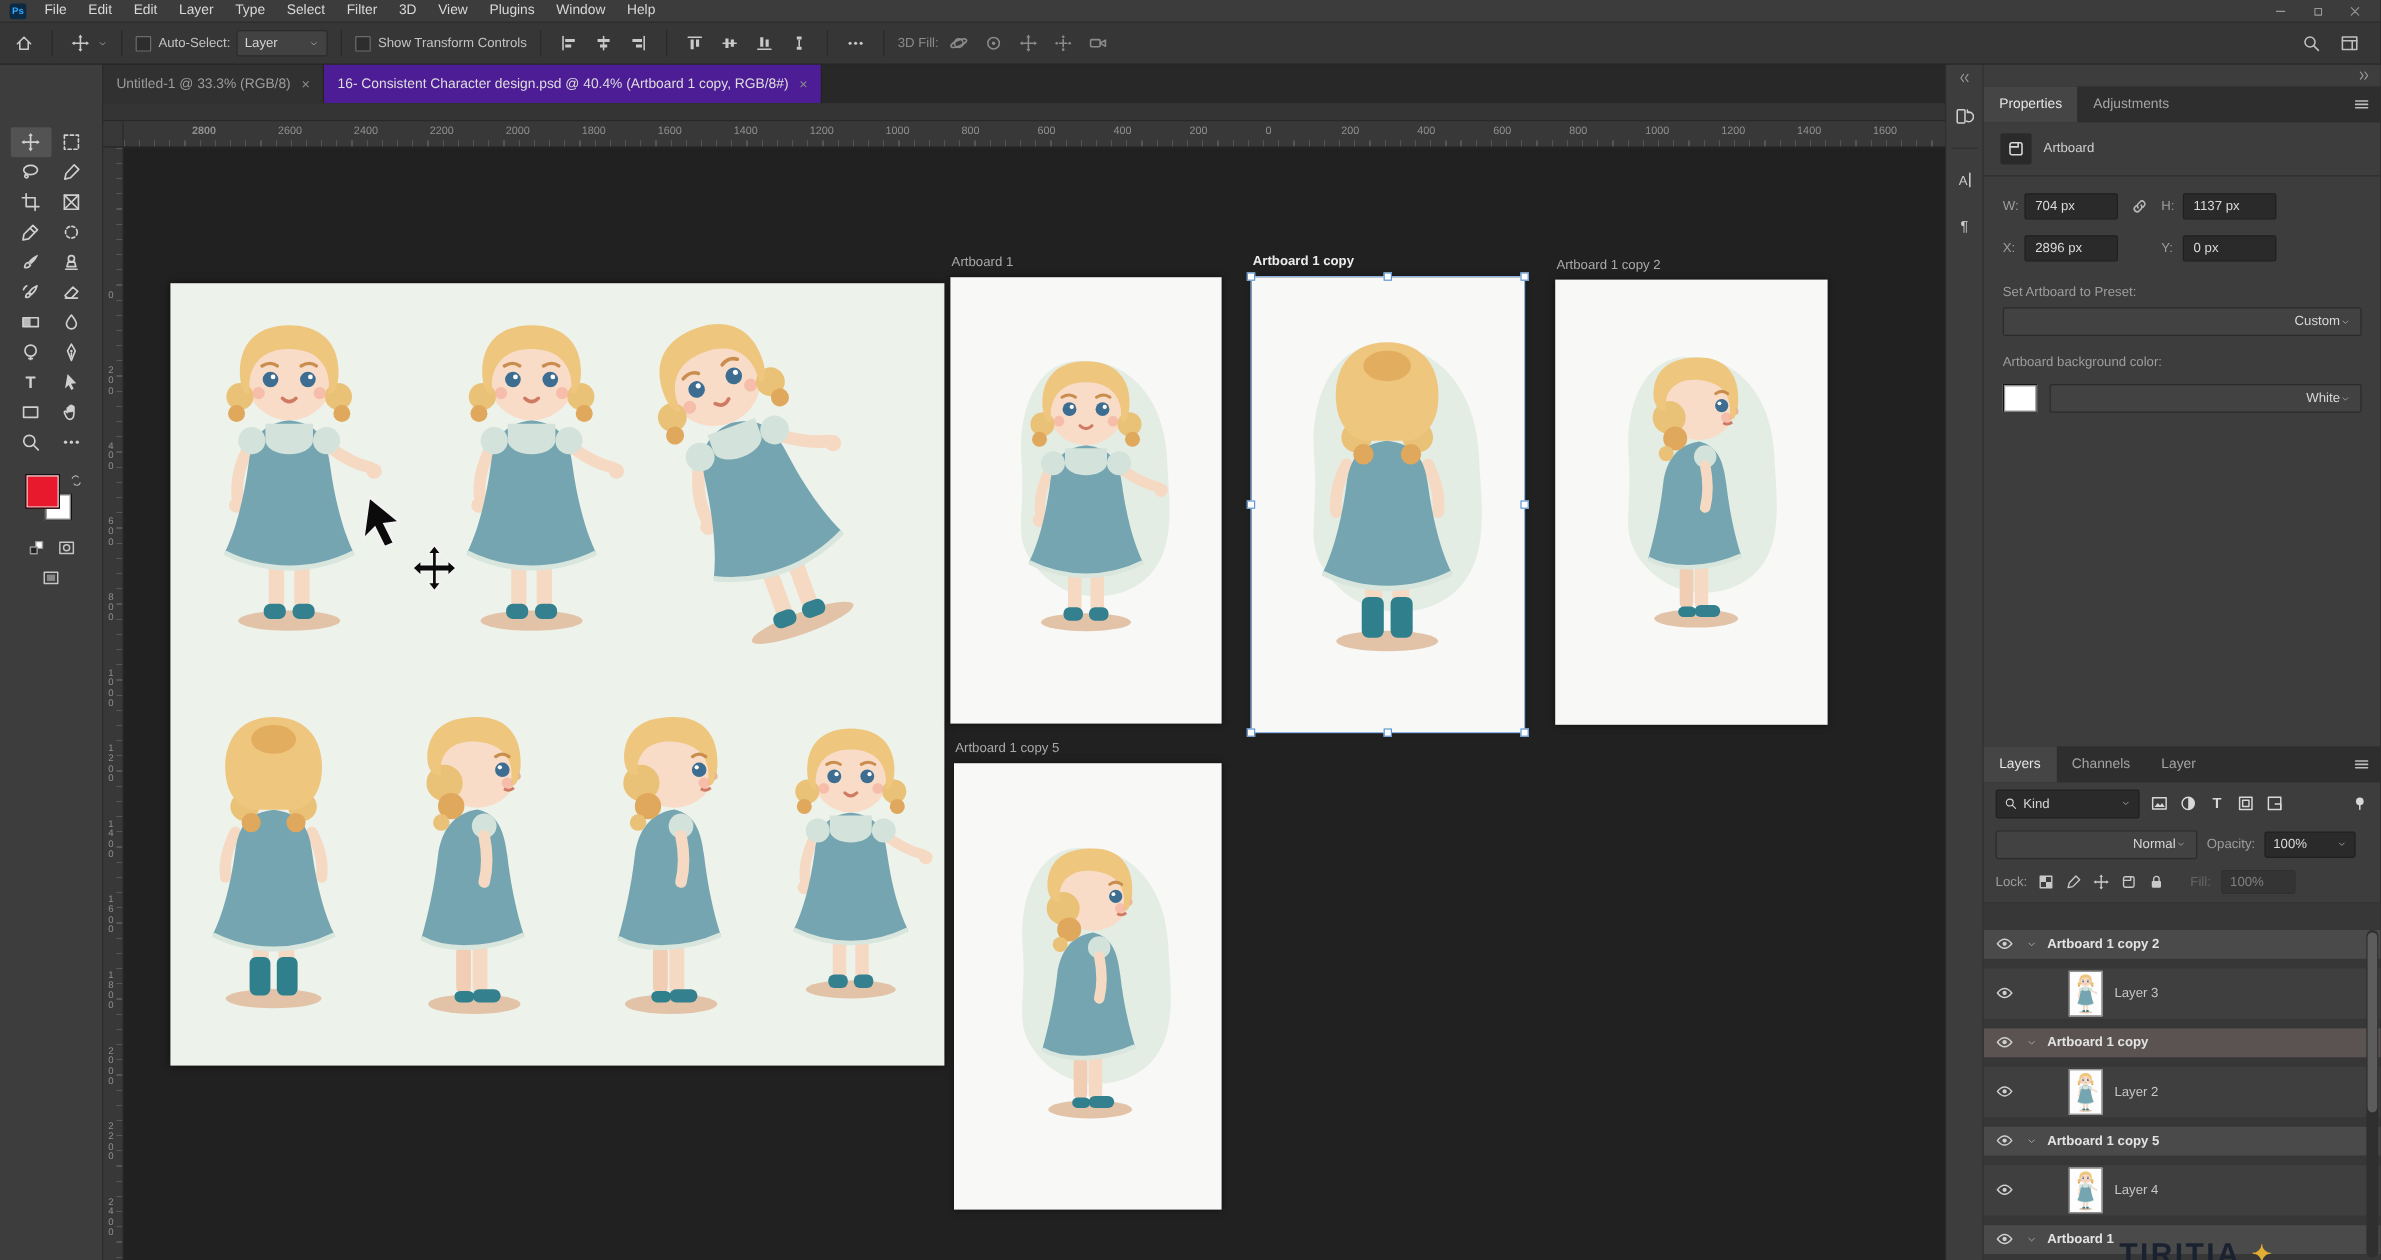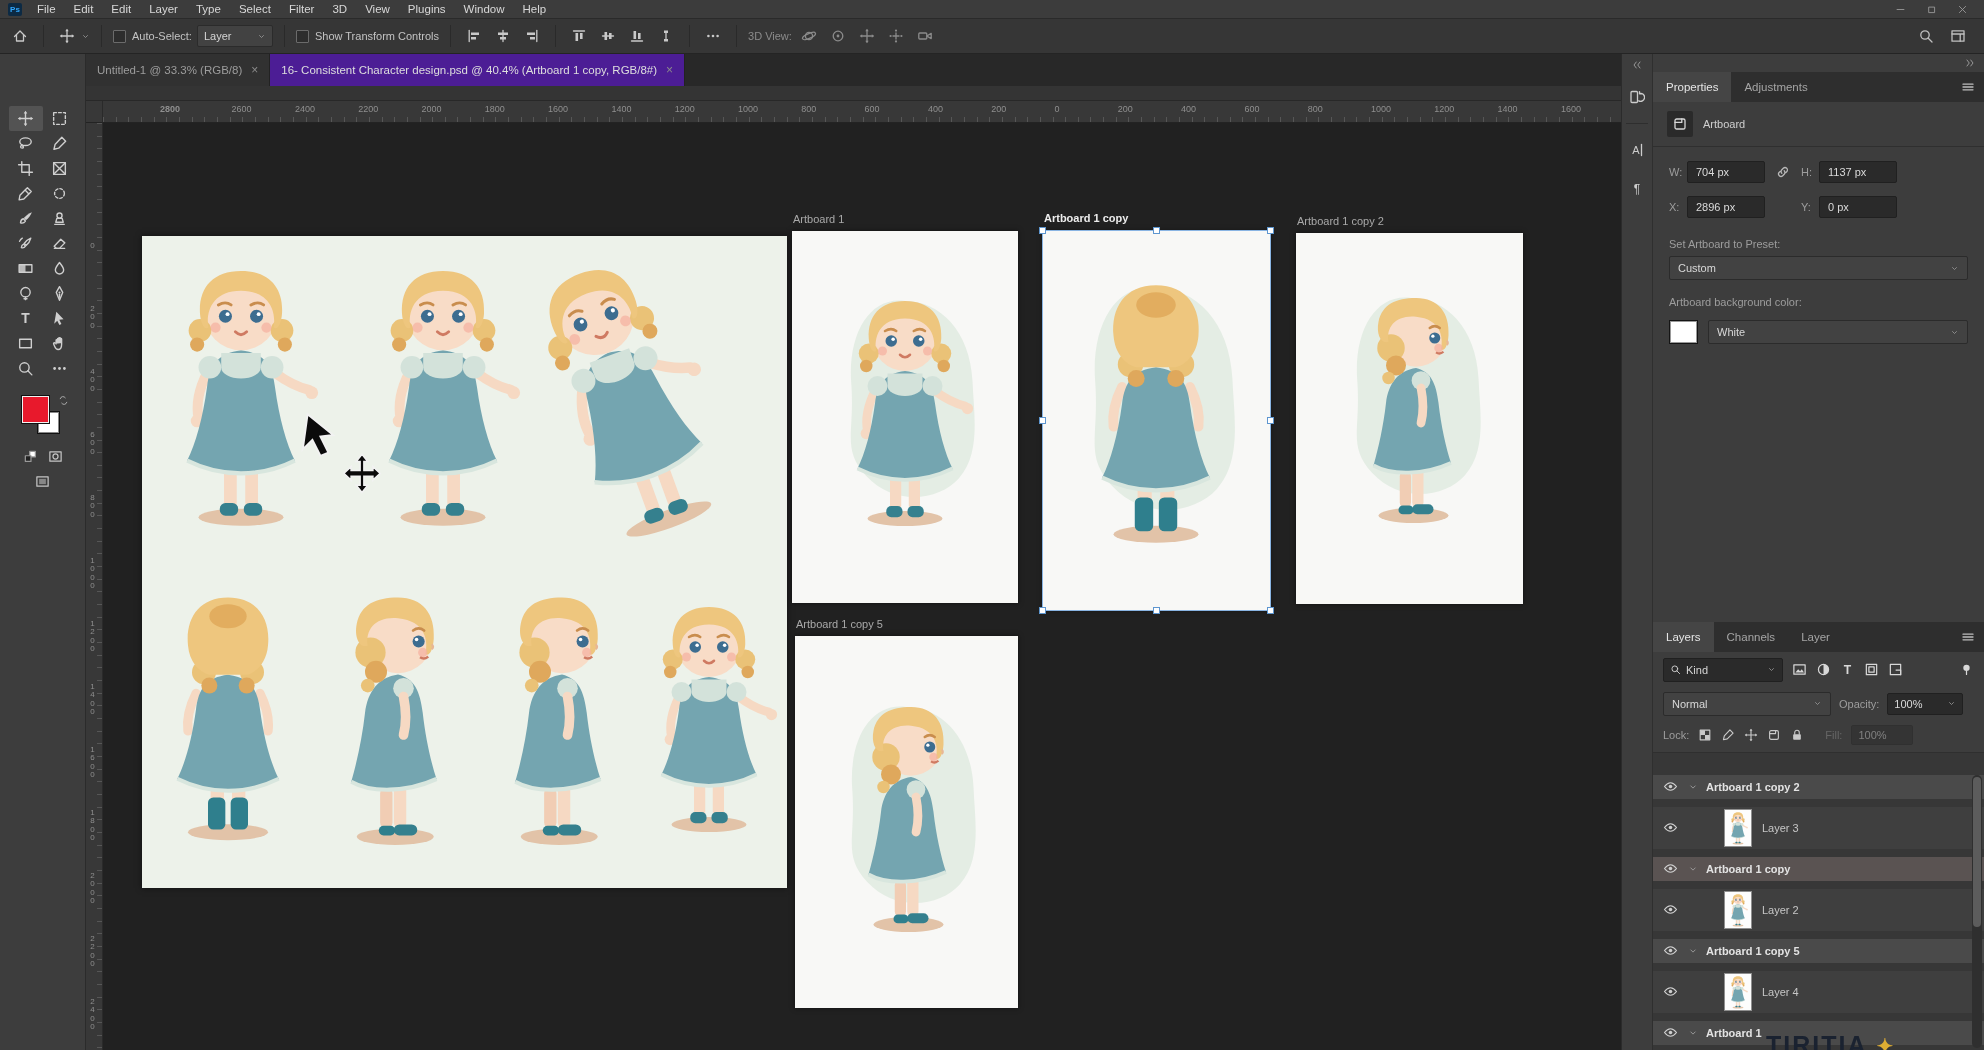--- a/index.html
+++ b/index.html
@@ -91,21 +91,21 @@
   .ptab{padding:0 13px;display:flex;align-items:center;color:#a5a5a5;font-size:11.5px;white-space:nowrap}
   .ptab.active{background:#454545;color:#e5e5e5}
   .phamb{margin-left:auto;display:flex;align-items:center;padding-right:8px;color:#bdbdbd}
   .prop-artboard{display:flex;align-items:center;gap:10px;padding:9px 14px;border-bottom:1px solid #2f2f2f}
   .abicon{width:26px;height:26px;background:#2a2a2a;border-radius:2px;display:flex;align-items:center;justify-content:center;color:#d8d8d8}
   .dims{display:grid;grid-template-columns:18px 78px 36px 18px 78px;align-items:center;row-gap:13px;margin:14px 16px 4px}
   .dlbl{color:#9d9d9d}
   .field{height:20px;background:#2a2a2a;border:1px solid #202020;border-radius:2px;display:flex;align-items:center;padding:0 8px;color:#dadada}
   .linkcell{display:flex;justify-content:center;color:#b9b9b9}
   .plabel{margin:16px 16px 6px;color:#9d9d9d}
-  .select{height:22px;background:#424242;border:1px solid #2b2b2b;border-radius:2px;display:flex;align-items:center;justify-content:space-between;padding:0 8px;color:#d8d8d8;margin:0 16px}
+  .select{height:22px;background:#424242;border:1px solid #2b2b2b;border-radius:2px;display:flex;align-items:center;justify-content:flex-end;padding:0 8px;color:#d8d8d8;margin:0 16px}
   .bgrow{display:flex;align-items:center;gap:10px;margin:6px 16px 0}
   .bgswatch{width:27px;height:22px;background:#fff;border:1px solid #141414;box-shadow:inset 0 0 0 1px #999;flex:none}
   .bgrow .select{flex:1;margin:0}
   .flexspace{flex:1}
   .filterrow{display:flex;align-items:center;gap:9px;padding:6px 10px;flex:none}
   .kindsel{width:106px;height:22px;background:#2a2a2a;border:1px solid #202020;border-radius:2px;display:flex;align-items:center;gap:5px;padding:0 6px;color:#d5d5d5}
   .kindsel .s12 svg{width:11px;height:11px}
   .kindsel .chev{margin-left:auto}
   .fic{color:#d8d8d8;display:flex}
   .fic svg{width:15px;height:15px}
@@ -341,21 +341,21 @@
       </span>
     <div class="sep"></div>
     <span class="optic" data-icon="more">
         <svg class="ic" viewBox="0 0 16 16" stroke="currentColor" fill="none" stroke-width="1.3" stroke-linecap="round" stroke-linejoin="round">
           <circle cx="3.4" cy="8" r="1.3" fill="currentColor" stroke="none"></circle>
           <circle cx="8" cy="8" r="1.3" fill="currentColor" stroke="none"></circle>
           <circle cx="12.6" cy="8" r="1.3" fill="currentColor" stroke="none"></circle>
         </svg>
       </span>
     <div class="sep"></div>
-    <span class="dimtext">3D View:</span>
+    <span class="dimtext">3D Fill:</span>
     <span class="optic dimmed" data-icon="orbit-3d">
         <svg class="ic" viewBox="0 0 16 16" stroke="currentColor" fill="none" stroke-width="1.3" stroke-linecap="round" stroke-linejoin="round">
           <circle cx="8" cy="8" r="3.6"></circle>
           <ellipse cx="8" cy="8" rx="7" ry="2.4" transform="rotate(-24 8 8)"></ellipse>
         </svg>
       </span>
     <span class="optic dimmed" data-icon="roll-3d">
         <svg class="ic" viewBox="0 0 16 16" stroke="currentColor" fill="none" stroke-width="1.3" stroke-linecap="round" stroke-linejoin="round">
           <circle cx="8" cy="8" r="4.8"></circle>
           <circle cx="8" cy="8" r="1.4" fill="currentColor" stroke="none"></circle>

